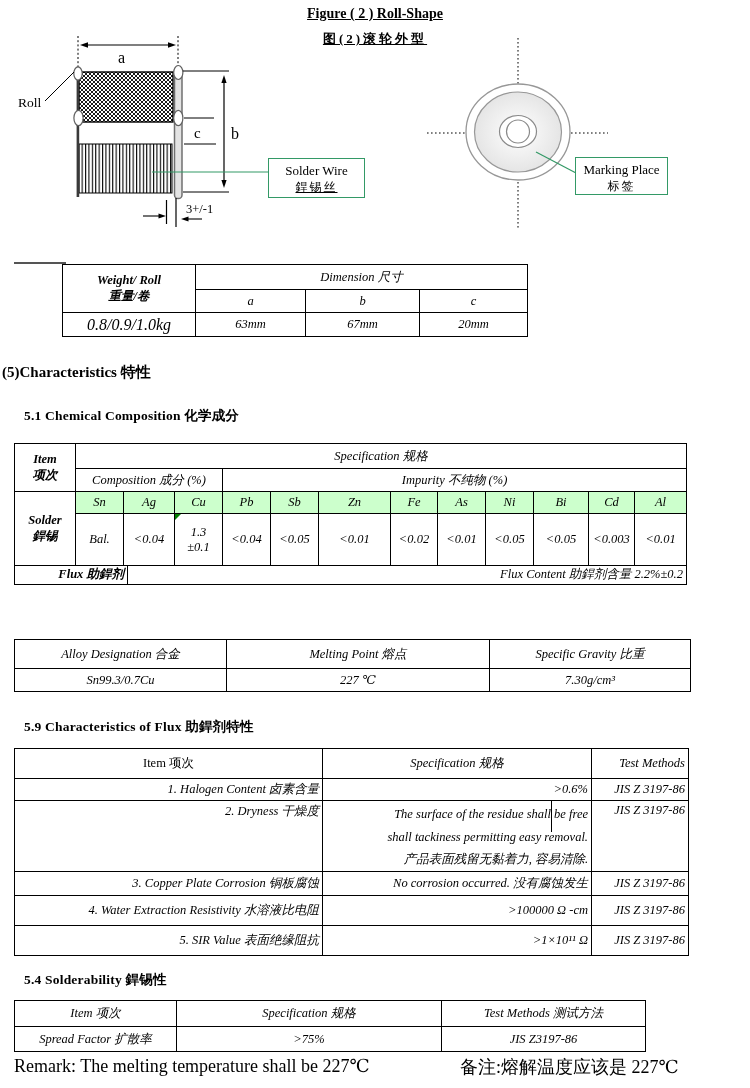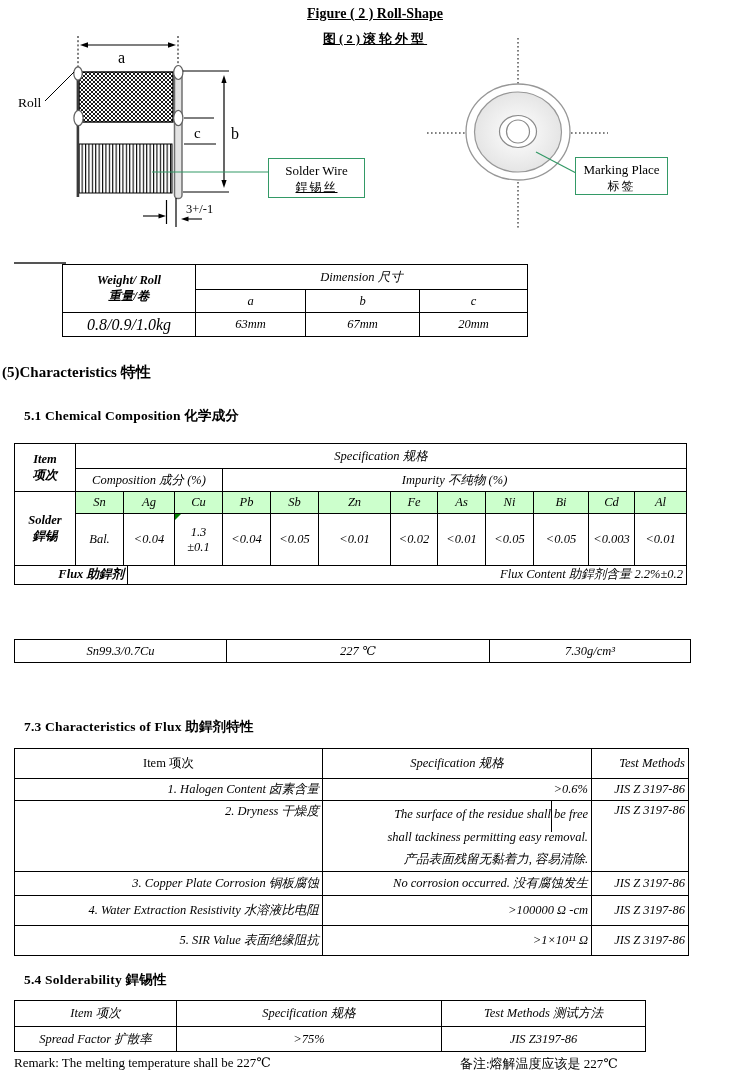--- a/index.html
+++ b/index.html
@@ -21,21 +21,21 @@
   .up{font-style:normal;}
   .top{vertical-align:top !important;padding-top:2px !important;}
   .green{background:#ccffcc;}
   .big{font-size:16px;}
   .cu-cell{position:relative;}
   .tri{position:absolute;top:0;left:0;width:0;height:0;
        border-top:6px solid #008000;border-right:6px solid transparent;}
   .gbox{position:absolute;border:1.5px solid #339966;background:#fff;text-align:center;
         font-size:13px;line-height:17px;padding-top:3px;}
   .gbox .zh{text-decoration:underline;font-size:12px;letter-spacing:2px;}
-  .remark{font-size:13px;}
+  .remark{font-size:18px;}
   .stray-h{position:absolute;background:#555;}
   .stray-v{position:absolute;background:#000;}
   svg text{font-family:"Liberation Serif","DejaVu Serif",serif;}
   .specline{line-height:22.5px;}
 </style>
 </head>
 <body>
 
 <div class="page">
 
@@ -236,30 +236,35 @@
 
 
   <div class="abs" style="left:14px;top:639px;">
     <table class="tbl" style="width:676px;">
       <colgroup>
           <col style="width:212px">
           <col style="width:263px">
           <col style="width:201px">
         </colgroup>
       <tbody>
+          <tr style="height:29px;">
+        <td class="c">Alloy Designation 合金</td>
+        <td class="c">Melting Point 熔点</td>
+        <td class="c">Specific Gravity 比重</td>
+      </tr>
       <tr style="height:23px;">
         <td class="c">Sn99.3/0.7Cu</td>
         <td class="c">227 ℃</td>
         <td class="c">7.30g/cm³</td>
       </tr>
     </tbody>
       </table>
   </div>
 
-  <div class="abs h-sub" style="left:24px;top:718px;">7.3 Characteristics of Flux 助銲剂特性</div>
+  <div class="abs h-sub" style="left:24px;top:718px;">5.9 Characteristics of Flux 助銲剂特性</div>
 
   <div class="abs" style="left:14px;top:748px;">
     <table class="tbl" style="width:674px;">
       <colgroup>
           <col style="width:308px">
           <col style="width:269px">
           <col style="width:97px">
         </colgroup>
       <tbody>
           <tr style="height:30px;">

